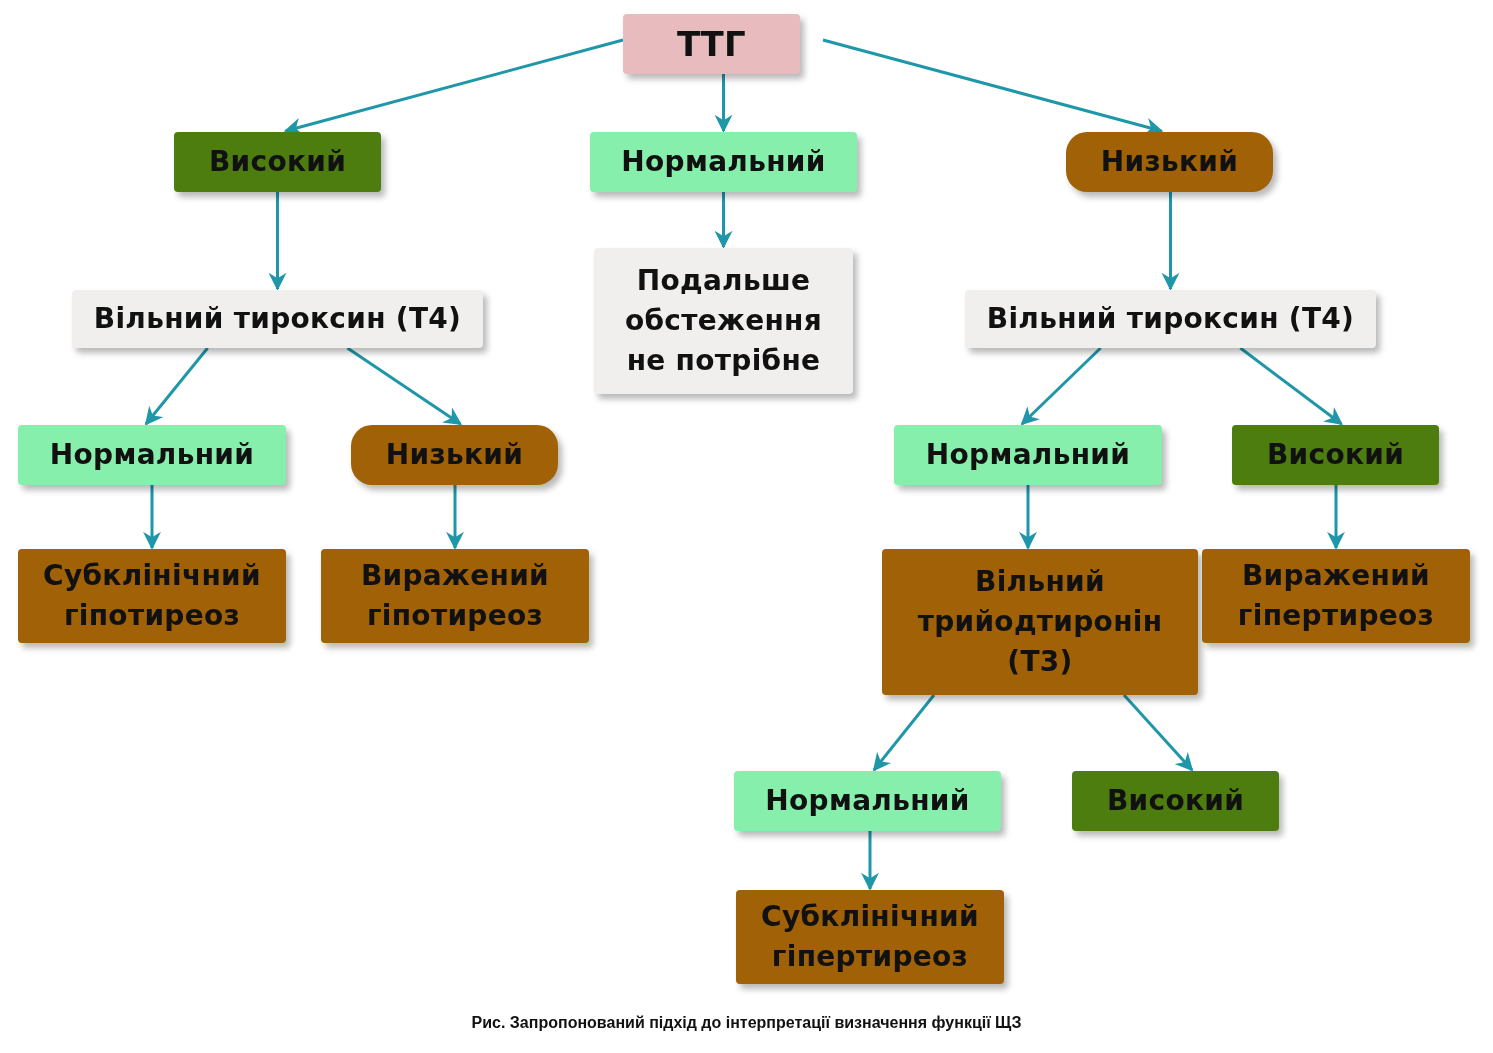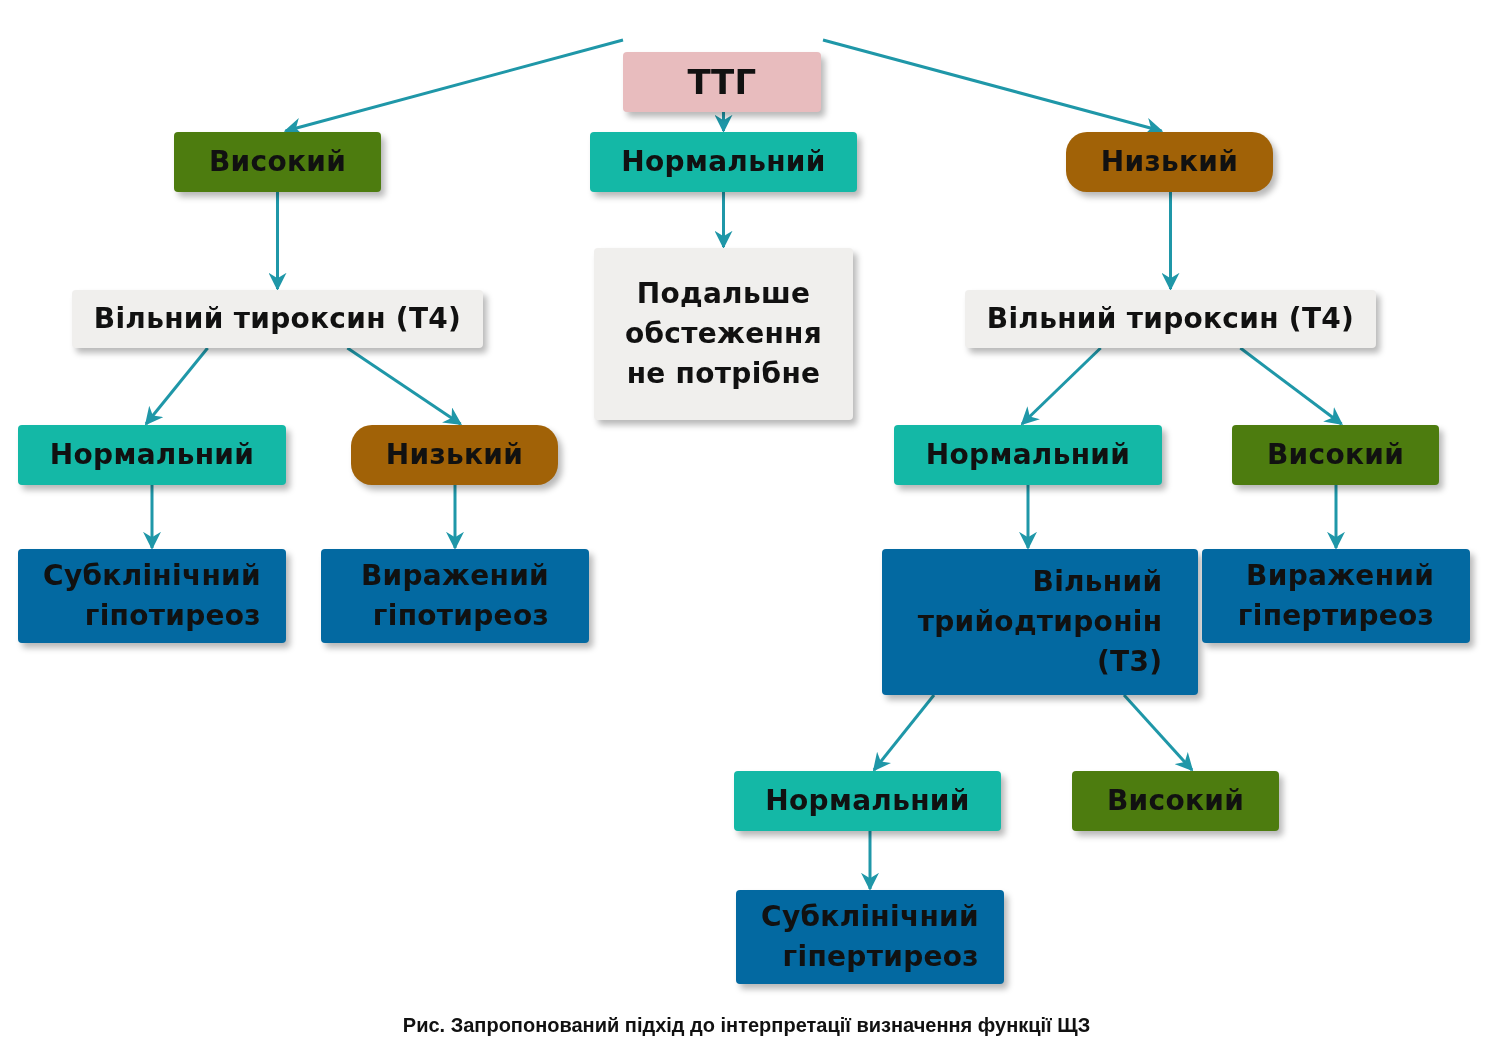--- a/index.html
+++ b/index.html
@@ -5,27 +5,27 @@
   html, body { margin: 0; padding: 0; background: #ffffff; }
   body { width: 1493px; height: 1053px; position: relative; overflow: hidden;
          font-family: "DejaVu Sans", "Liberation Sans", sans-serif; }
   #edges { position: absolute; left: 0; top: 0; width: 1493px; height: 1053px; }
   .node { position: absolute; box-sizing: border-box; border-radius: 4px;
           display: flex; align-items: center; justify-content: center; text-align: center;
           font-weight: bold; font-size: 28px; line-height: 40px; color: #111;
           box-shadow: 4px 5px 6px rgba(0,0,0,0.28); letter-spacing: 0.3px; white-space: pre-line; }
   .pink { background: #e8bcbe; }
   .yellow { background: #4d7c0f; }
-  .blue { background: #14b8a6; }
+  .blue { background: #86efac; }
   .green { background: #a16207; border-radius: 21px; }
   .gray { background: #f0efed; }
-  .purple { background: #0369a1; text-align: right; }
+  .purple { background: #a16207; }
   .ttg { font-size: 34px; }
   .caption { position: absolute; left: 0; width: 1493px; top: 1014px; text-align: center;
-             font-family: "Liberation Sans", sans-serif; font-weight: bold; font-size: 20px; color: #111; }
+             font-family: "Liberation Sans", sans-serif; font-weight: bold; font-size: 16px; color: #111; }
 </style>
 </head>
 <body>
 
 <svg id="edges" xmlns="http://www.w3.org/2000/svg">
   <defs>
     <marker id="ah" viewBox="0 0 10 10" refX="9" refY="5" markerWidth="18" markerHeight="18" orient="auto" markerUnits="userSpaceOnUse">
     <path d="M0,0 L10,5 L0,10 L3,5 Z" fill="#1f97a8"></path>
       </marker>
   </defs>
@@ -43,27 +43,27 @@
       <line x1="1100.63" y1="348" x2="1022" y2="424" stroke="#1f97a8" stroke-width="3" marker-end="url(#ah)"></line>
       <line x1="1240.37" y1="348" x2="1341.5" y2="424" stroke="#1f97a8" stroke-width="3" marker-end="url(#ah)"></line>
       <line x1="1028" y1="485" x2="1028" y2="548" stroke="#1f97a8" stroke-width="3" marker-end="url(#ah)"></line>
       <line x1="1336" y1="485" x2="1336" y2="548" stroke="#1f97a8" stroke-width="3" marker-end="url(#ah)"></line>
       <line x1="934" y1="695" x2="874" y2="770" stroke="#1f97a8" stroke-width="3" marker-end="url(#ah)"></line>
       <line x1="1124" y1="695" x2="1192" y2="770" stroke="#1f97a8" stroke-width="3" marker-end="url(#ah)"></line>
       <line x1="870" y1="831" x2="870" y2="889" stroke="#1f97a8" stroke-width="3" marker-end="url(#ah)"></line>
     </g>
 </svg>
 
-<div class="node pink ttg" id="n-ttg" style="left:623px;top:14px;width:198px;height:60px;margin-top:38px;">ТТГ</div>
+<div class="node pink ttg" id="n-ttg" style="left:623px;top:14px;width:177px;height:60px;">ТТГ</div>
 
 <div class="node yellow" id="n-tsh_high" style="left:174px;top:132px;width:207px;height:60px;">Високий</div>
 <div class="node blue" id="n-tsh_normal" style="left:590px;top:132px;width:267px;height:60px;">Нормальний</div>
 <div class="node green" id="n-tsh_low" style="left:1066px;top:132px;width:207px;height:60px;">Низький</div>
 
-<div class="node gray" id="n-no_further" style="left:594px;top:248px;width:259px;height:172px;">Подальше
+<div class="node gray" id="n-no_further" style="left:594px;top:248px;width:259px;height:146px;">Подальше
 обстеження
 не потрібне</div>
 
 <div class="node gray" id="n-t4_left" style="left:72px;top:290px;width:411px;height:58px;">Вільний тироксин (Т4)</div>
 <div class="node gray" id="n-t4_right" style="left:965px;top:290px;width:411px;height:58px;">Вільний тироксин (Т4)</div>
 
 <div class="node blue" id="n-left_t4_normal" style="left:18px;top:425px;width:268px;height:60px;">Нормальний</div>
 <div class="node green" id="n-left_t4_low" style="left:351px;top:425px;width:207px;height:60px;">Низький</div>
 
 <div class="node purple" id="n-subclinical_hypo" style="left:18px;top:549px;width:268px;height:94px;">Субклінічний

